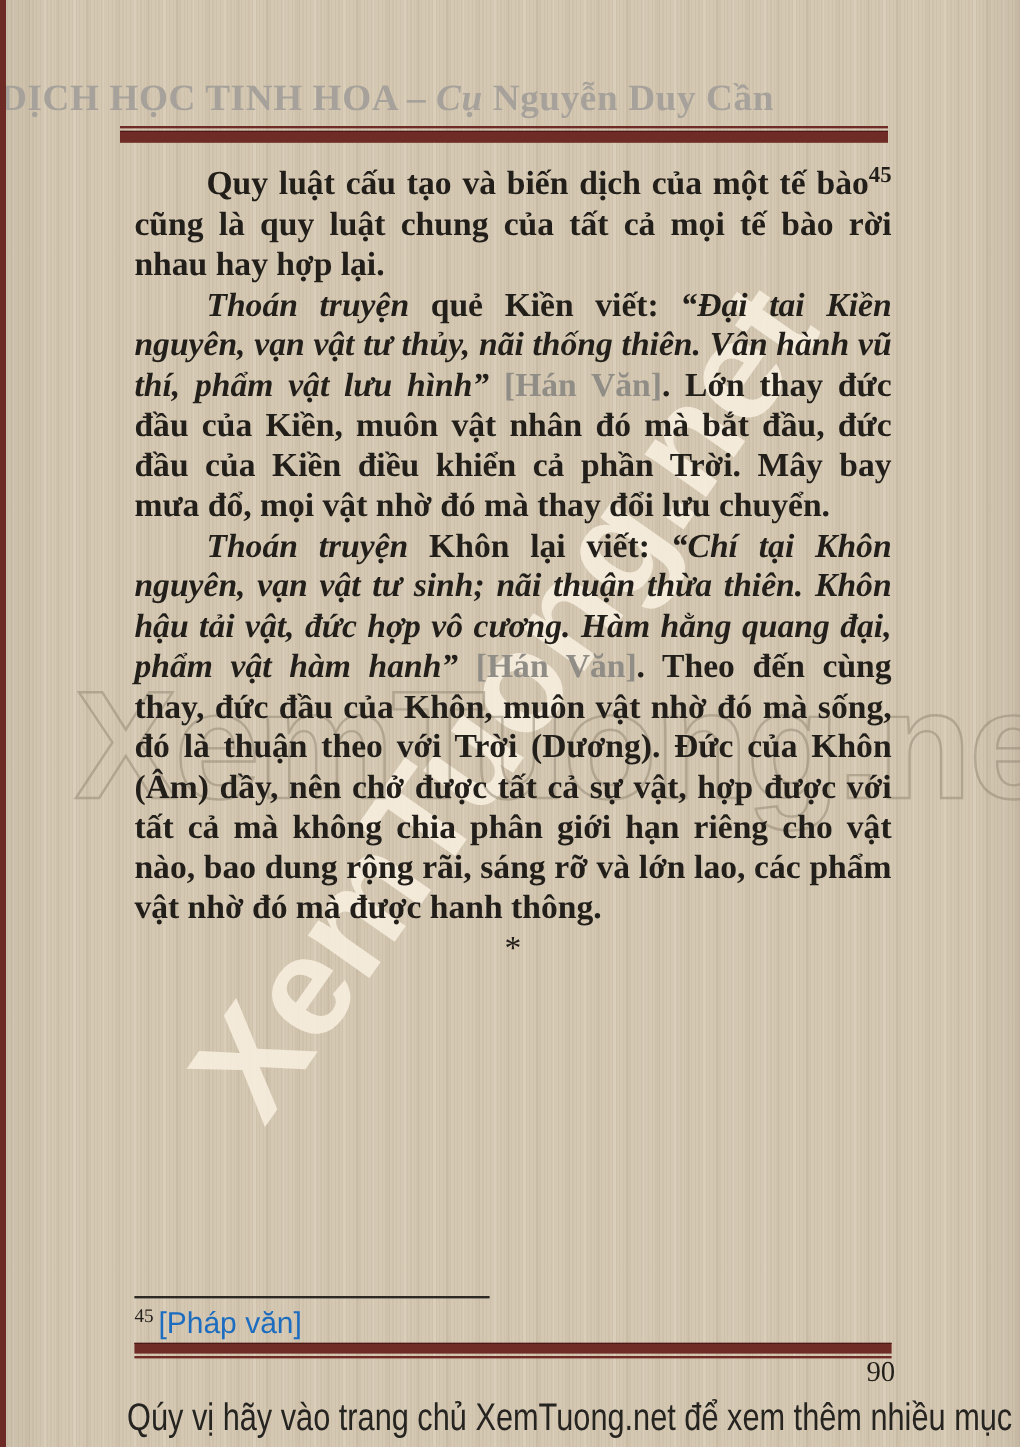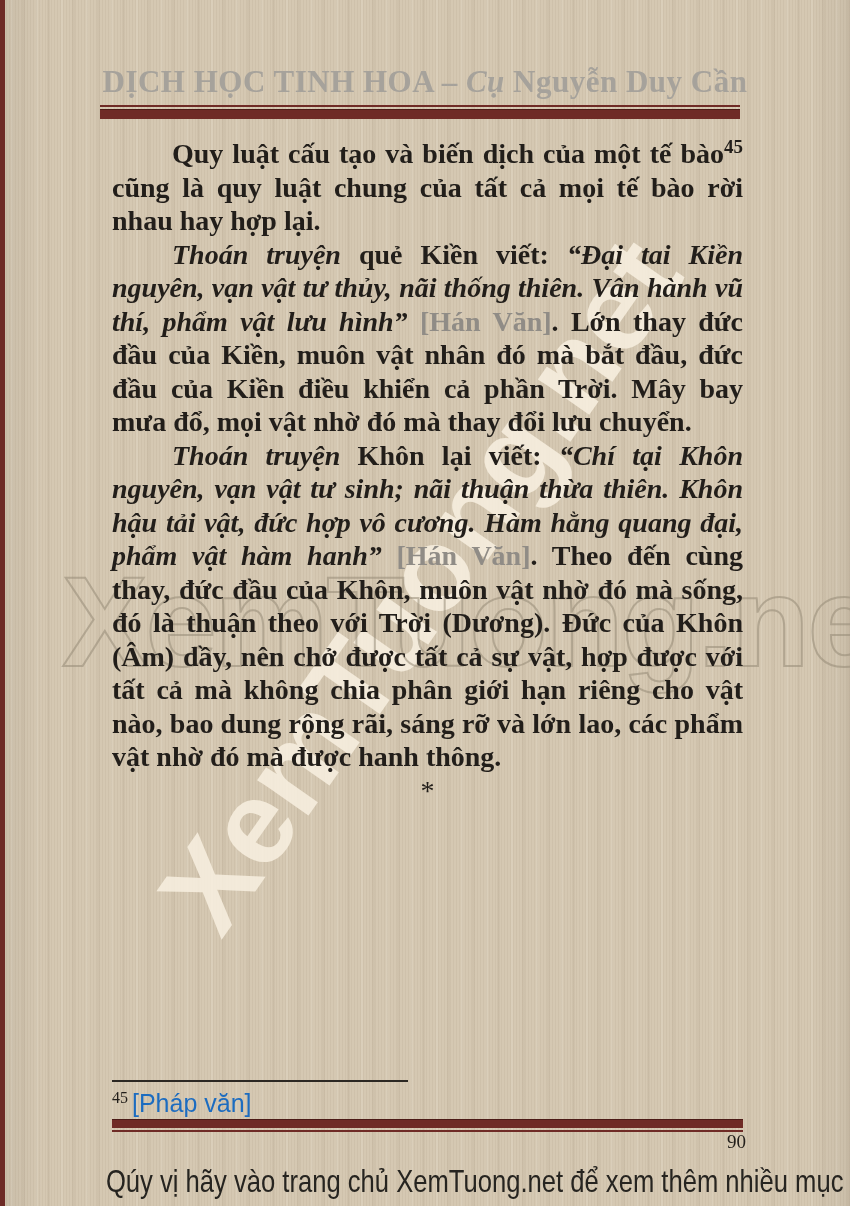--- a/index.html
+++ b/index.html
@@ -30,21 +30,21 @@
   .wm-horizontal{
     left:62px;top:548px;width:788px;
     font-size:128px;letter-spacing:-2px;
     color:transparent;
     -webkit-text-stroke:2px rgba(150,138,118,0.55);
   }
 
   
   .header-title{
     position:absolute;left:0;top:64px;width:850px;
-    text-align:center;font-weight:bold;font-size:31px;
+    text-align:left;font-weight:bold;font-size:31px;
     color:#a6a29b;letter-spacing:0.5px;
   }
   .header-title .emph{font-style:italic;}
   .header-rule{position:absolute;left:100px;top:105px;width:640px;}
   .header-rule .thin{height:2px;background:#6f2b26;margin-bottom:2px;}
   .header-rule .thick{height:9px;background:#6f2b26;border-top:1px solid #4c1b17;}
 
   
   .body-text{
     position:absolute;left:112px;top:137px;width:631px;
@@ -61,21 +61,21 @@
   .footnote{position:absolute;left:112px;top:1080px;width:631px;}
   .footnote-rule{width:296px;height:2px;background:#2c2823;margin-bottom:7px;}
   .footnote-line{font-family:"Liberation Sans","DejaVu Sans",sans-serif;font-size:25px;color:#221e1a;}
   .footnote-line sup{font-family:"Liberation Serif",serif;font-size:16px;line-height:0;margin-right:4px;}
   .footnote-link{color:#1c6cc0;cursor:pointer;}
 
   
   .bottom-rule{position:absolute;left:112px;top:1119px;width:631px;}
   .bottom-rule .thick{height:8px;background:#6f2b26;border-top:1px solid #4c1b17;margin-bottom:2px;}
   .bottom-rule .thin{height:2px;background:#6f2b26;}
-  .page-number{position:absolute;right:104px;top:1131px;font-size:19px;color:#221e1a;}
+  .page-number{position:absolute;right:104px;top:1131px;font-size:24px;color:#221e1a;}
   .footer-bar{position:absolute;left:0;top:1163px;width:850px;text-align:center;}
   .footer-text{
     display:inline-block;
     font-family:"Liberation Sans","DejaVu Sans",sans-serif;
     font-size:32px;color:#262420;
     transform:scaleX(0.8);transform-origin:center;
     white-space:nowrap;
   }
 </style>
 </head>

